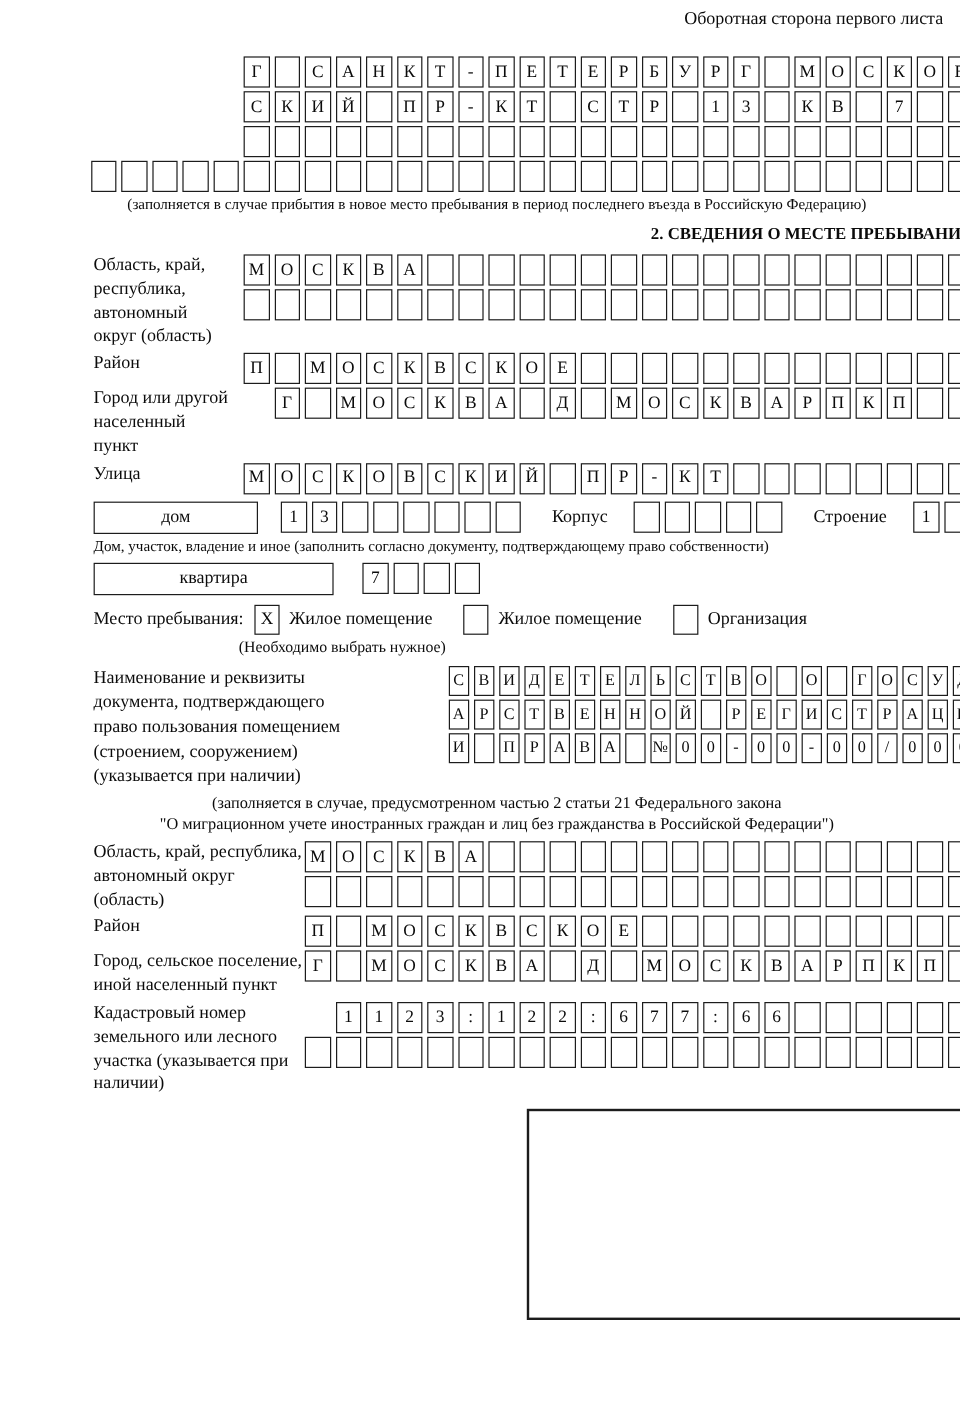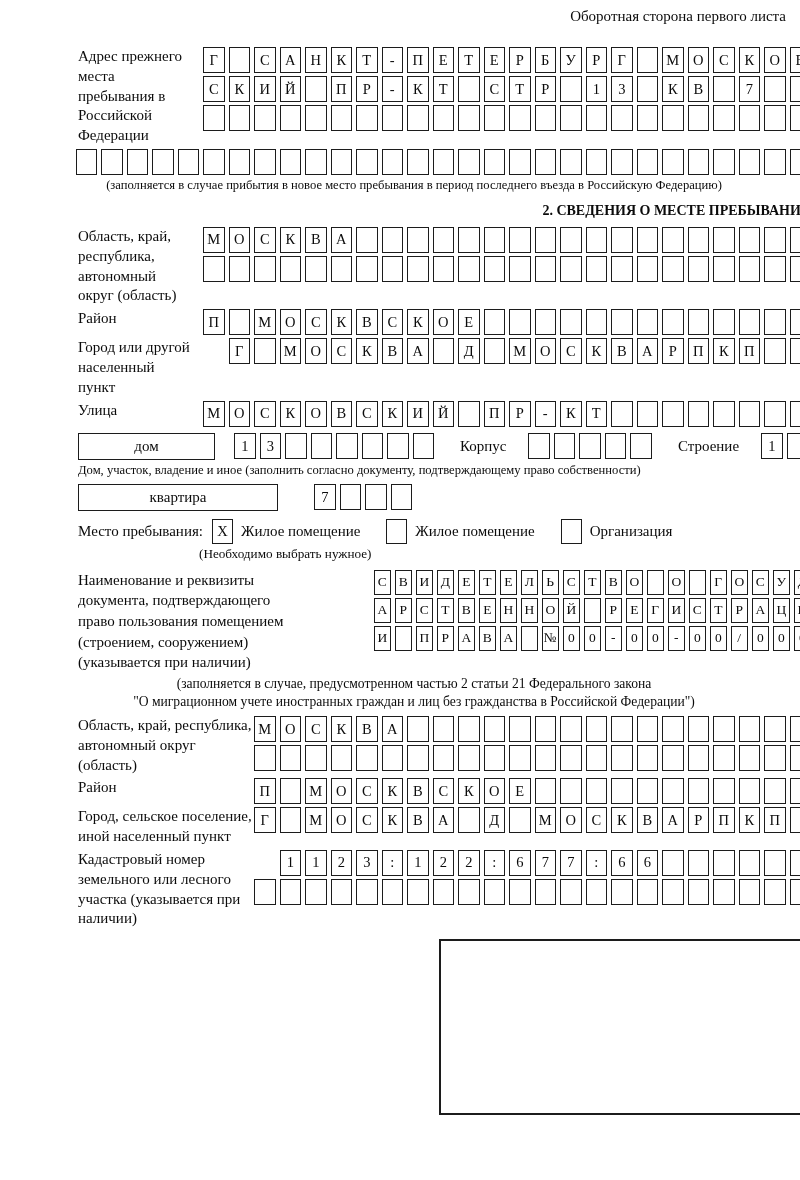--- a/index.html
+++ b/index.html
@@ -22,41 +22,40 @@
   .caption{font-size:12.6px;margin:3px 0 6px 0;}
   .caption.center{text-align:center;margin-left:-27px;width:794px;}
   .caption.indent{padding-left:34px;}
   .sec-title{text-align:right;font-weight:bold;font-size:14px;margin:10px 0 8px -27px;width:794px;}
   .sub-title{text-align:center;font-weight:bold;font-size:15px;margin:16px 0 10px -27px;width:794px;}
   .note-line{text-align:center;font-size:13.6px;margin:2px 0 2px -27px;width:794px;}
   .inline-row{display:flex;align-items:center;padding-left:34px;margin:6px 0 2px 0;gap:12px;}
   .wide-box{box-sizing:border-box;height:27px;border:1.8px solid #1c1c1c;
        display:flex;align-items:center;justify-content:center;font-size:15px;flex:none;}
   .wide-box.dom{width:137px;margin-right:7px;}
-  .wide-box.kv{width:200px;margin-right:24px;text-align:center;}
+  .wide-box.kv{width:200px;margin-right:12px;text-align:center;}
   .inline-row .cells{flex:none;justify-content:flex-start;}
   .mini-label{margin:0 10px 0 14px;font-size:15px;}
   .stay-row{display:flex;align-items:center;padding-left:34px;margin:8px 0 2px 0;}
   .chk{box-sizing:border-box;width:21px;height:25px;border:1.7px solid #1c1c1c;
        display:inline-flex;align-items:center;justify-content:center;font-size:14.5px;flex:none;}
   .stay-row .opt-label{margin:0 26px 0 8px;}
   .stay-note{font-size:13.2px;margin:2px 0 8px 155px;}
   .doc-label{flex:none;width:255px;box-sizing:border-box;padding-left:34px;line-height:1.38;font-size:15px;}
   .stamp-wrap{margin-left:360px;width:442px;margin-top:10px;}
   .stamp-box{box-sizing:border-box;width:372px;height:176px;border:2px solid #1c1c1c;margin:0 auto;}
 </style>
 </head>
 <body>
 
 <div class="page">
 
   <div class="header-note">Оборотная сторона первого листа</div>
 
   <div class="form-row">
-    <div class="row-label">Адрес прежнего места пребывания в Российской Федерации</div>
     <div class="rows">
       <div class="cells">
           <span class="cell">Г</span>
           <span class="cell"></span>
           <span class="cell">С</span>
           <span class="cell">А</span>
           <span class="cell">Н</span>
           <span class="cell">К</span>
           <span class="cell">Т</span>
           <span class="cell">-</span>

